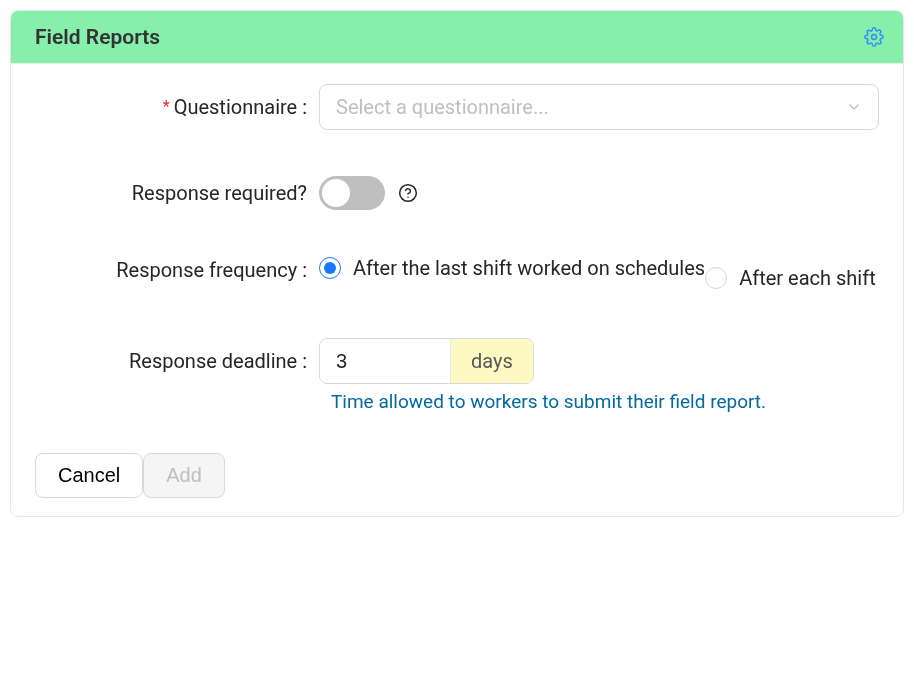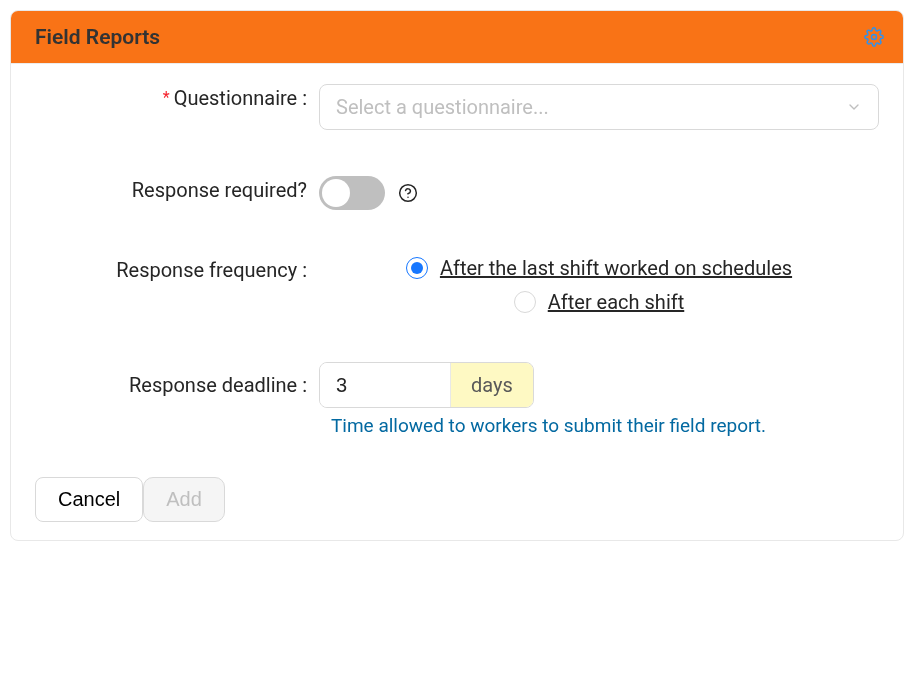--- a/index.html
+++ b/index.html
@@ -13,21 +13,21 @@
   }
   .panel {
     margin: 10px;
     border: 1px solid #e8e8e8;
     border-radius: 8px;
     overflow: hidden;
     background: #fff;
     width: 894px;
   }
   .panel-header {
-    background: #f97316;
+    background: #86efac;
     border-bottom: 1px solid #ececec;
     padding: 14px 18px 14px 24px;
     display: flex;
     align-items: center;
     justify-content: space-between;
   }
   .panel-title {
     font-size: 21px;
     font-weight: 600;
     color: #333;
@@ -40,20 +40,21 @@
     width: 22px;
     height: 22px;
     cursor: pointer;
   }
   .panel-body {
     padding: 20px 24px 18px 24px;
   }
 
   .form-row {
     display: flex;
+    align-items: center;
     margin-bottom: 46px;
   }
   .form-row.tight { margin-bottom: 46px; }
   .form-row.deadline { margin-bottom: 6px; align-items: center; }
   .form-row.freq { align-items: flex-start; margin-bottom: 48px;}
   .label-col {
     width: 284px;
     text-align: right;
     padding-right: 12px;
     font-size: 20px;
@@ -65,21 +66,21 @@
     color: #f5222d;
     margin-right: 4px;
     font-size: 16px;
     vertical-align: 2px;
   }
   .field-col {
     flex: 1;
     display: flex;
     align-items: center;
   }
-  .field-col.column { flex-direction: column; align-items: center; text-decoration: underline; }
+  .field-col.column { flex-direction: row; align-items: flex-end; }
 
   .select {
     flex: 1;
     display: flex;
     align-items: center;
     justify-content: space-between;
     border: 1px solid #d9d9d9;
     border-radius: 8px;
     padding: 10px 16px;
     background: #fff;
@@ -198,21 +199,20 @@
     padding: 10px 22px;
     border-radius: 8px;
     border: 1px solid #d9d9d9;
     background: #fff;
     cursor: pointer;
   }
   .btn.primary-disabled {
     background: #f5f5f5;
     color: #bfbfbf;
     cursor: not-allowed;
-    border-radius: 10px;
   }
 </style>
 </head>
 <body>
 
 <div class="panel">
 
   <div class="panel-header">
     <div class="panel-title">Field Reports</div>
     <span class="gear">

